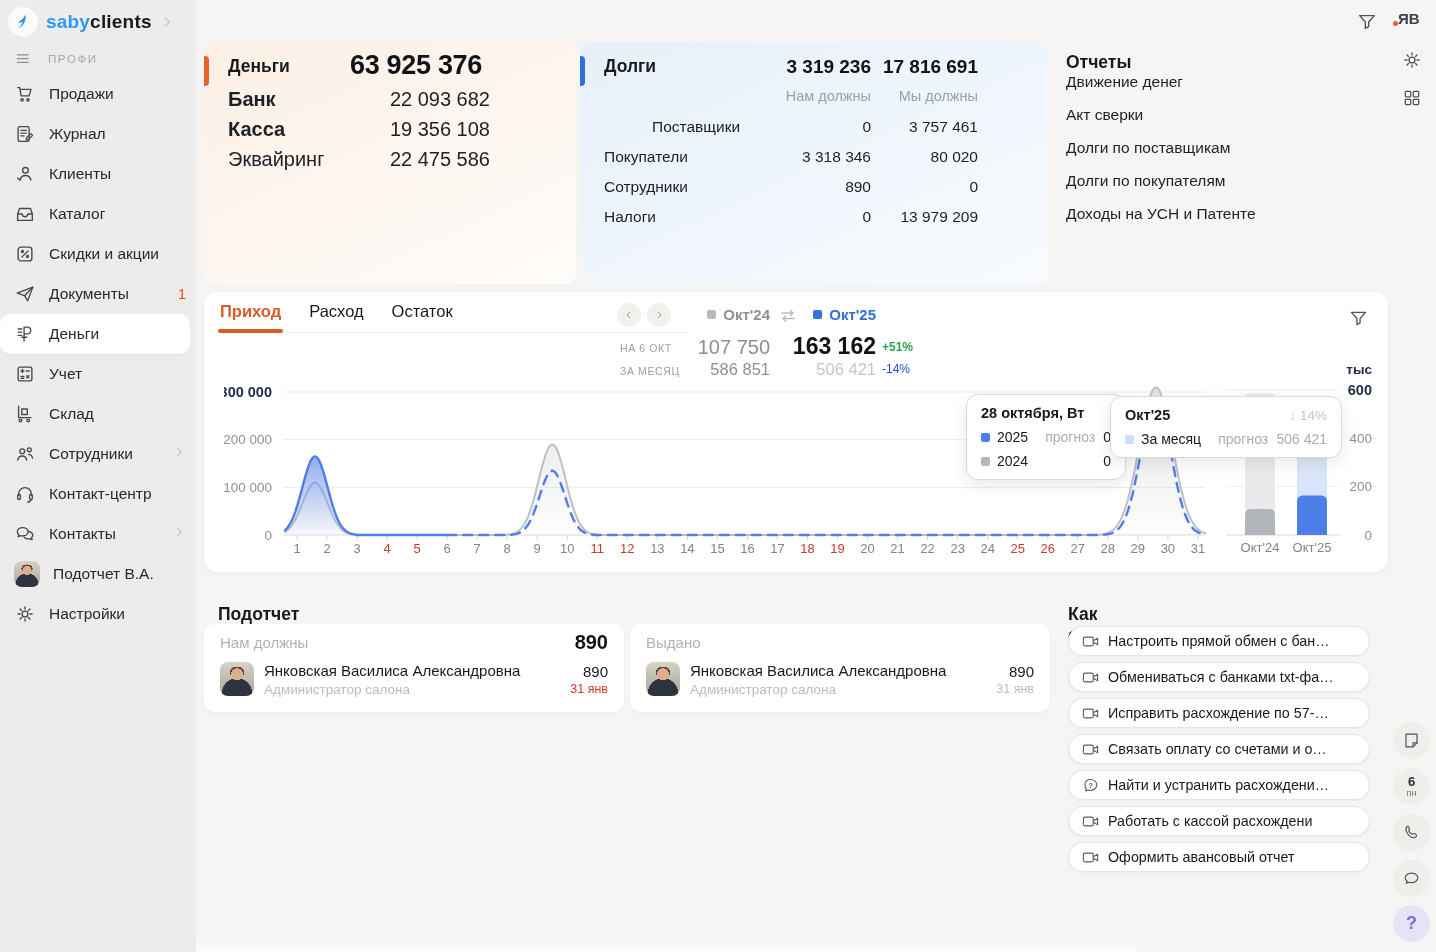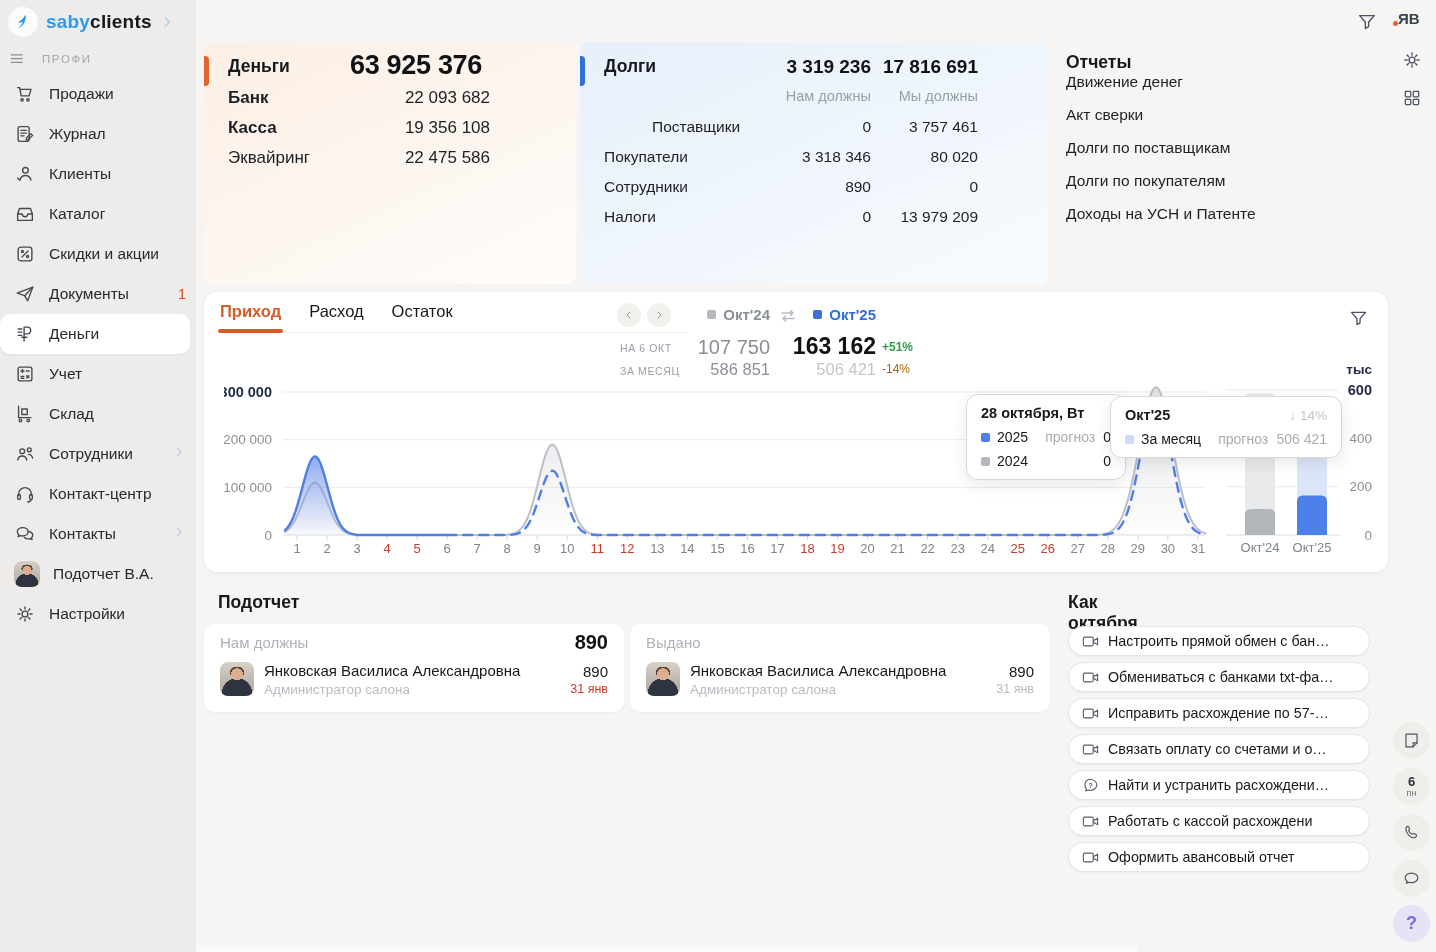--- a/index.html
+++ b/index.html
@@ -7,21 +7,21 @@
   body { font-family:"Liberation Sans", sans-serif; background:#f6f5f3; color:#1d2025; }
   .app { position:relative; width:1137px; height:952px; }
 
   
   .sidebar { position:absolute; left:0; top:0; width:196px; height:952px; background:#edecea; }
   .logo-row { display:flex; align-items:center; height:44px; padding:0 8px 0 8px; gap:8px; cursor:pointer; }
   .logo-circle { width:30px; height:30px; border-radius:50%; background:#fbfbfb; display:flex; align-items:center; justify-content:center; }
   .brand { font-size:19px; font-weight:700; letter-spacing:.2px; }
   .brand .saby { color:#2b9bf4; font-weight:600; }
   .brand .clients { color:#17191c; }
-  .profile-row { display:flex; align-items:center; height:30px; padding:0 8px; gap:14px; color:#a7a7ab;text-align:center; }
+  .profile-row { display:flex; align-items:center; height:30px; padding:0 14px; gap:14px; color:#a7a7ab;text-align:center; }
   .profile-label { font-size:11.5px; letter-spacing:1.6px; color:#a7a7ab; }
   .sb-item { position:relative; display:flex; align-items:center; height:40px; padding:0 10px 0 14px; gap:13px; font-size:15.5px; color:#26292e; cursor:pointer; }
   .sb-item svg { width:22px; height:22px; flex:none; stroke:#454a52; fill:none; stroke-width:1.5; stroke-linecap:round; stroke-linejoin:round; }
   .sb-item.active { background:#fff; border-radius:10px; margin-right:6px; box-shadow:0 1px 2px rgba(0,0,0,.05); }
   .sb-badge { margin-left:auto; color:#e04a17; font-size:14.5px; }
   .sb-chevron { margin-left:auto; }
   .sb-chevron svg { width:14px; height:14px; stroke:#b9c7dd; stroke-width:2; }
   .avatar { border-radius:8px; flex:none;
     background:
       radial-gradient(circle at 50% 36%, #dcae8e 0 21%, transparent 22%),
@@ -39,21 +39,21 @@
 
   
   .card { position:absolute; border-radius:10px; }
   .money-card { left:204px; top:42px; width:372px; height:242px;
     background:linear-gradient(155deg,#fcefe5 0%,#fdf6f0 55%,#fefcfa 100%); }
   .debts-card { left:580px; top:42px; width:468px; height:242px;
     background:linear-gradient(155deg,#e7effa 0%,#f0f6fc 55%,#f8fbfe 100%); }
   .notch { position:absolute; left:0; top:14px; width:5px; height:30px; border-radius:0 4px 4px 0; }
   .card-title { position:absolute; left:24px; top:14px; font-size:17.5px; font-weight:700; color:#17191d; }
   .money-total { position:absolute; left:132px; top:8px; width:160px; text-align:center; font-size:27px; font-weight:700; color:#101215; letter-spacing:-.3px; }
-  .m-row { position:absolute; left:24px; right:86px; height:22px; display:flex; font-size:17px; color:#1d2025; cursor:pointer; }
+  .m-row { position:absolute; left:24px; right:86px; height:22px; display:flex; font-size:20px; color:#1d2025; cursor:pointer; }
   .m-row .lbl { font-weight:700; }
   .m-row .lbl.normal { font-weight:400; }
   .m-row .val { margin-left:auto; }
   .d-total { position:absolute; top:14px; text-align:right; font-size:19px; font-weight:700; color:#101215; }
   .d-colhead { position:absolute; top:46px; text-align:right; font-size:14.5px; color:#98a0ac; }
   .d-row-label { position:absolute; left:24px; font-size:15.5px; color:#1d2025; cursor:pointer; }
   .d-val { position:absolute; text-align:right; font-size:15.5px; color:#1d2025; }
   .col1 { width:120px; left:171px; } .col2 { width:120px; left:278px; }
 
   .reports { position:absolute; left:1066px; top:52px; width:290px; }
@@ -77,21 +77,21 @@
   .filter-btn svg { width:21px; height:21px; fill:none; stroke:#4a5263; stroke-width:1.5; stroke-linejoin:round; }
 
   .tooltip { position:absolute; background:#fff; border:1px solid #d9d8d5; border-radius:12px; box-shadow:0 5px 16px rgba(40,40,40,.10); padding:10px 14px; }
   .tt-title-row { display:flex; align-items:center; font-size:14.5px; font-weight:700; color:#17191d; }
   .tt-row { display:flex; align-items:center; gap:7px; font-size:14px; color:#17191d; margin-top:8px; }
   .tt-prefix { color:#a9adb3; margin-left:10px; }
   .tt-val { margin-left:auto; }
   .tt-delta { margin-left:auto; color:#c3c6cb; font-size:13.5px; font-weight:400; }
 
   
-  .section-title { position:absolute; font-size:17.5px; font-weight:700; color:#17191d; }
+  .section-title { position:absolute; font-size:17.5px; font-weight:700; color:#17191d;margin-top:12px; }
   .pod-card { position:absolute; top:624px; width:420px; height:88px; background:#fff; border-radius:10px; box-shadow:0 1px 3px rgba(60,60,60,.05); }
   .pod-head { position:absolute; left:16px; top:10px; font-size:15px; color:#aeb2b8; }
   .pod-total { position:absolute; right:16px; top:7px; font-size:20px; font-weight:700; color:#101215; }
   .pod-name { position:absolute; left:60px; top:38px; font-size:15px; color:#17191d; cursor:pointer; }
   .pod-role { position:absolute; left:60px; top:58px; font-size:13.5px; color:#b8bcc2; }
   .pod-amt { position:absolute; right:16px; top:39px; font-size:15px; color:#17191d; }
   .pod-date { position:absolute; right:16px; top:58px; font-size:12.5px; }
   .pod-avatar { position:absolute; left:16px; top:38px; }
 
   .hs-btn { position:absolute; left:1068px; width:302px; height:30px; background:#fff; border:1px solid #e7e5e1; border-radius:16px; box-shadow:0 1px 2px rgba(0,0,0,.04); display:flex; align-items:center; gap:8px; padding:0 12px; font-size:14.3px; color:#17191d; cursor:pointer; white-space:nowrap; overflow:hidden; }
@@ -359,21 +359,21 @@
       <span>Окт'25</span>
     </div>
 
     <div class="stat-label" style="left:416px; top:50px;">НА 6 ОКТ</div>
     <div class="stat-label" style="left:416px; top:73px;">ЗА МЕСЯЦ</div>
     <div class="stat-val" style="left:446px; width:120px; top:44px; font-size:20px; color:#8b9098;">107 750</div>
     <div class="stat-val" style="left:532px; width:140px; top:41px; font-size:23px; font-weight:700; color:#101215;">163 162</div>
     <div class="delta" style="left:678px; top:48px; color:#27a24a;">+51%</div>
     <div class="stat-val" style="left:446px; width:120px; top:68px; font-size:16.5px; color:#8b9098;">586 851</div>
     <div class="stat-val" style="left:532px; width:140px; top:68px; font-size:16.5px; color:#c3c6cb;">506 421</div>
-    <div class="delta" style="left:678px; top:70px; color:#a16207; font-weight:400;">-14%</div>
+    <div class="delta" style="left:678px; top:70px; color:#1d4ed8; font-weight:400;">-14%</div>
 
     <div class="filter-btn">
       <svg viewBox="0 0 24 24">
           <path d="M4 5h16l-6.2 7v5l-3.6 2v-7z"></path>
         </svg>
     </div>
 
     <svg id="main-plot" width="1000" height="180" style="position:absolute; left:20px; top:88px;">
       <defs>
         <linearGradient id="gBlue" x1="0" y1="0" x2="0" y2="1">

